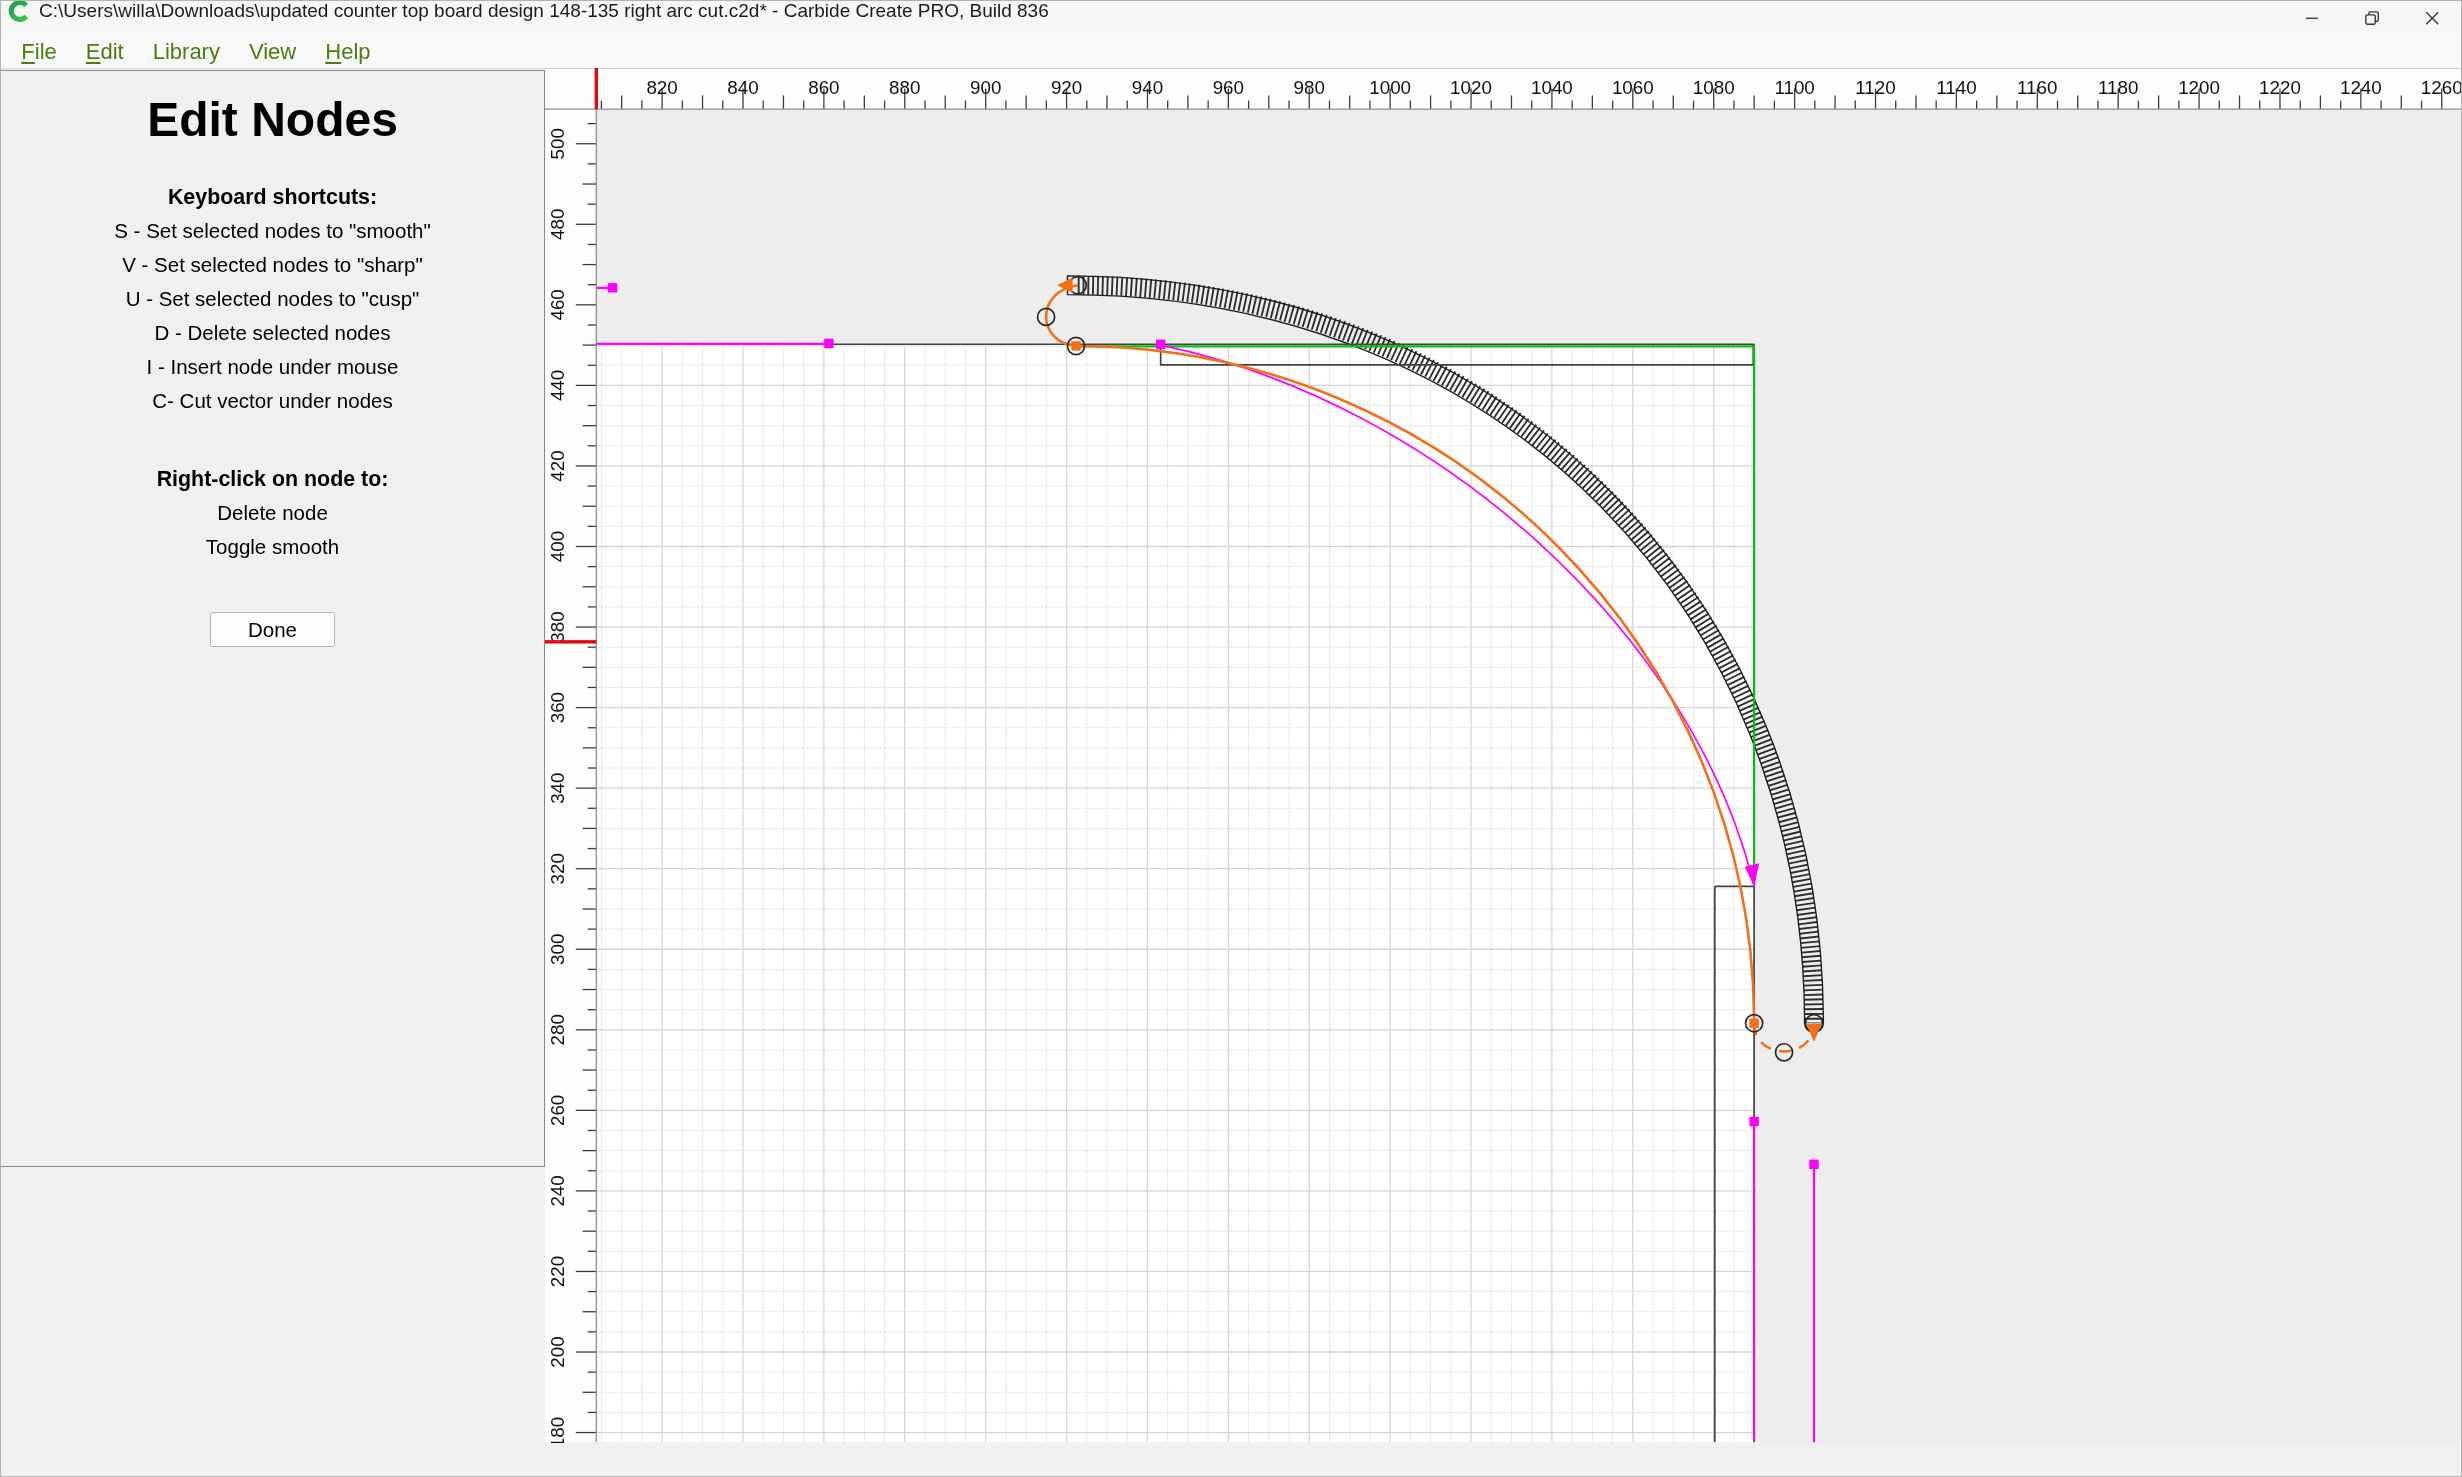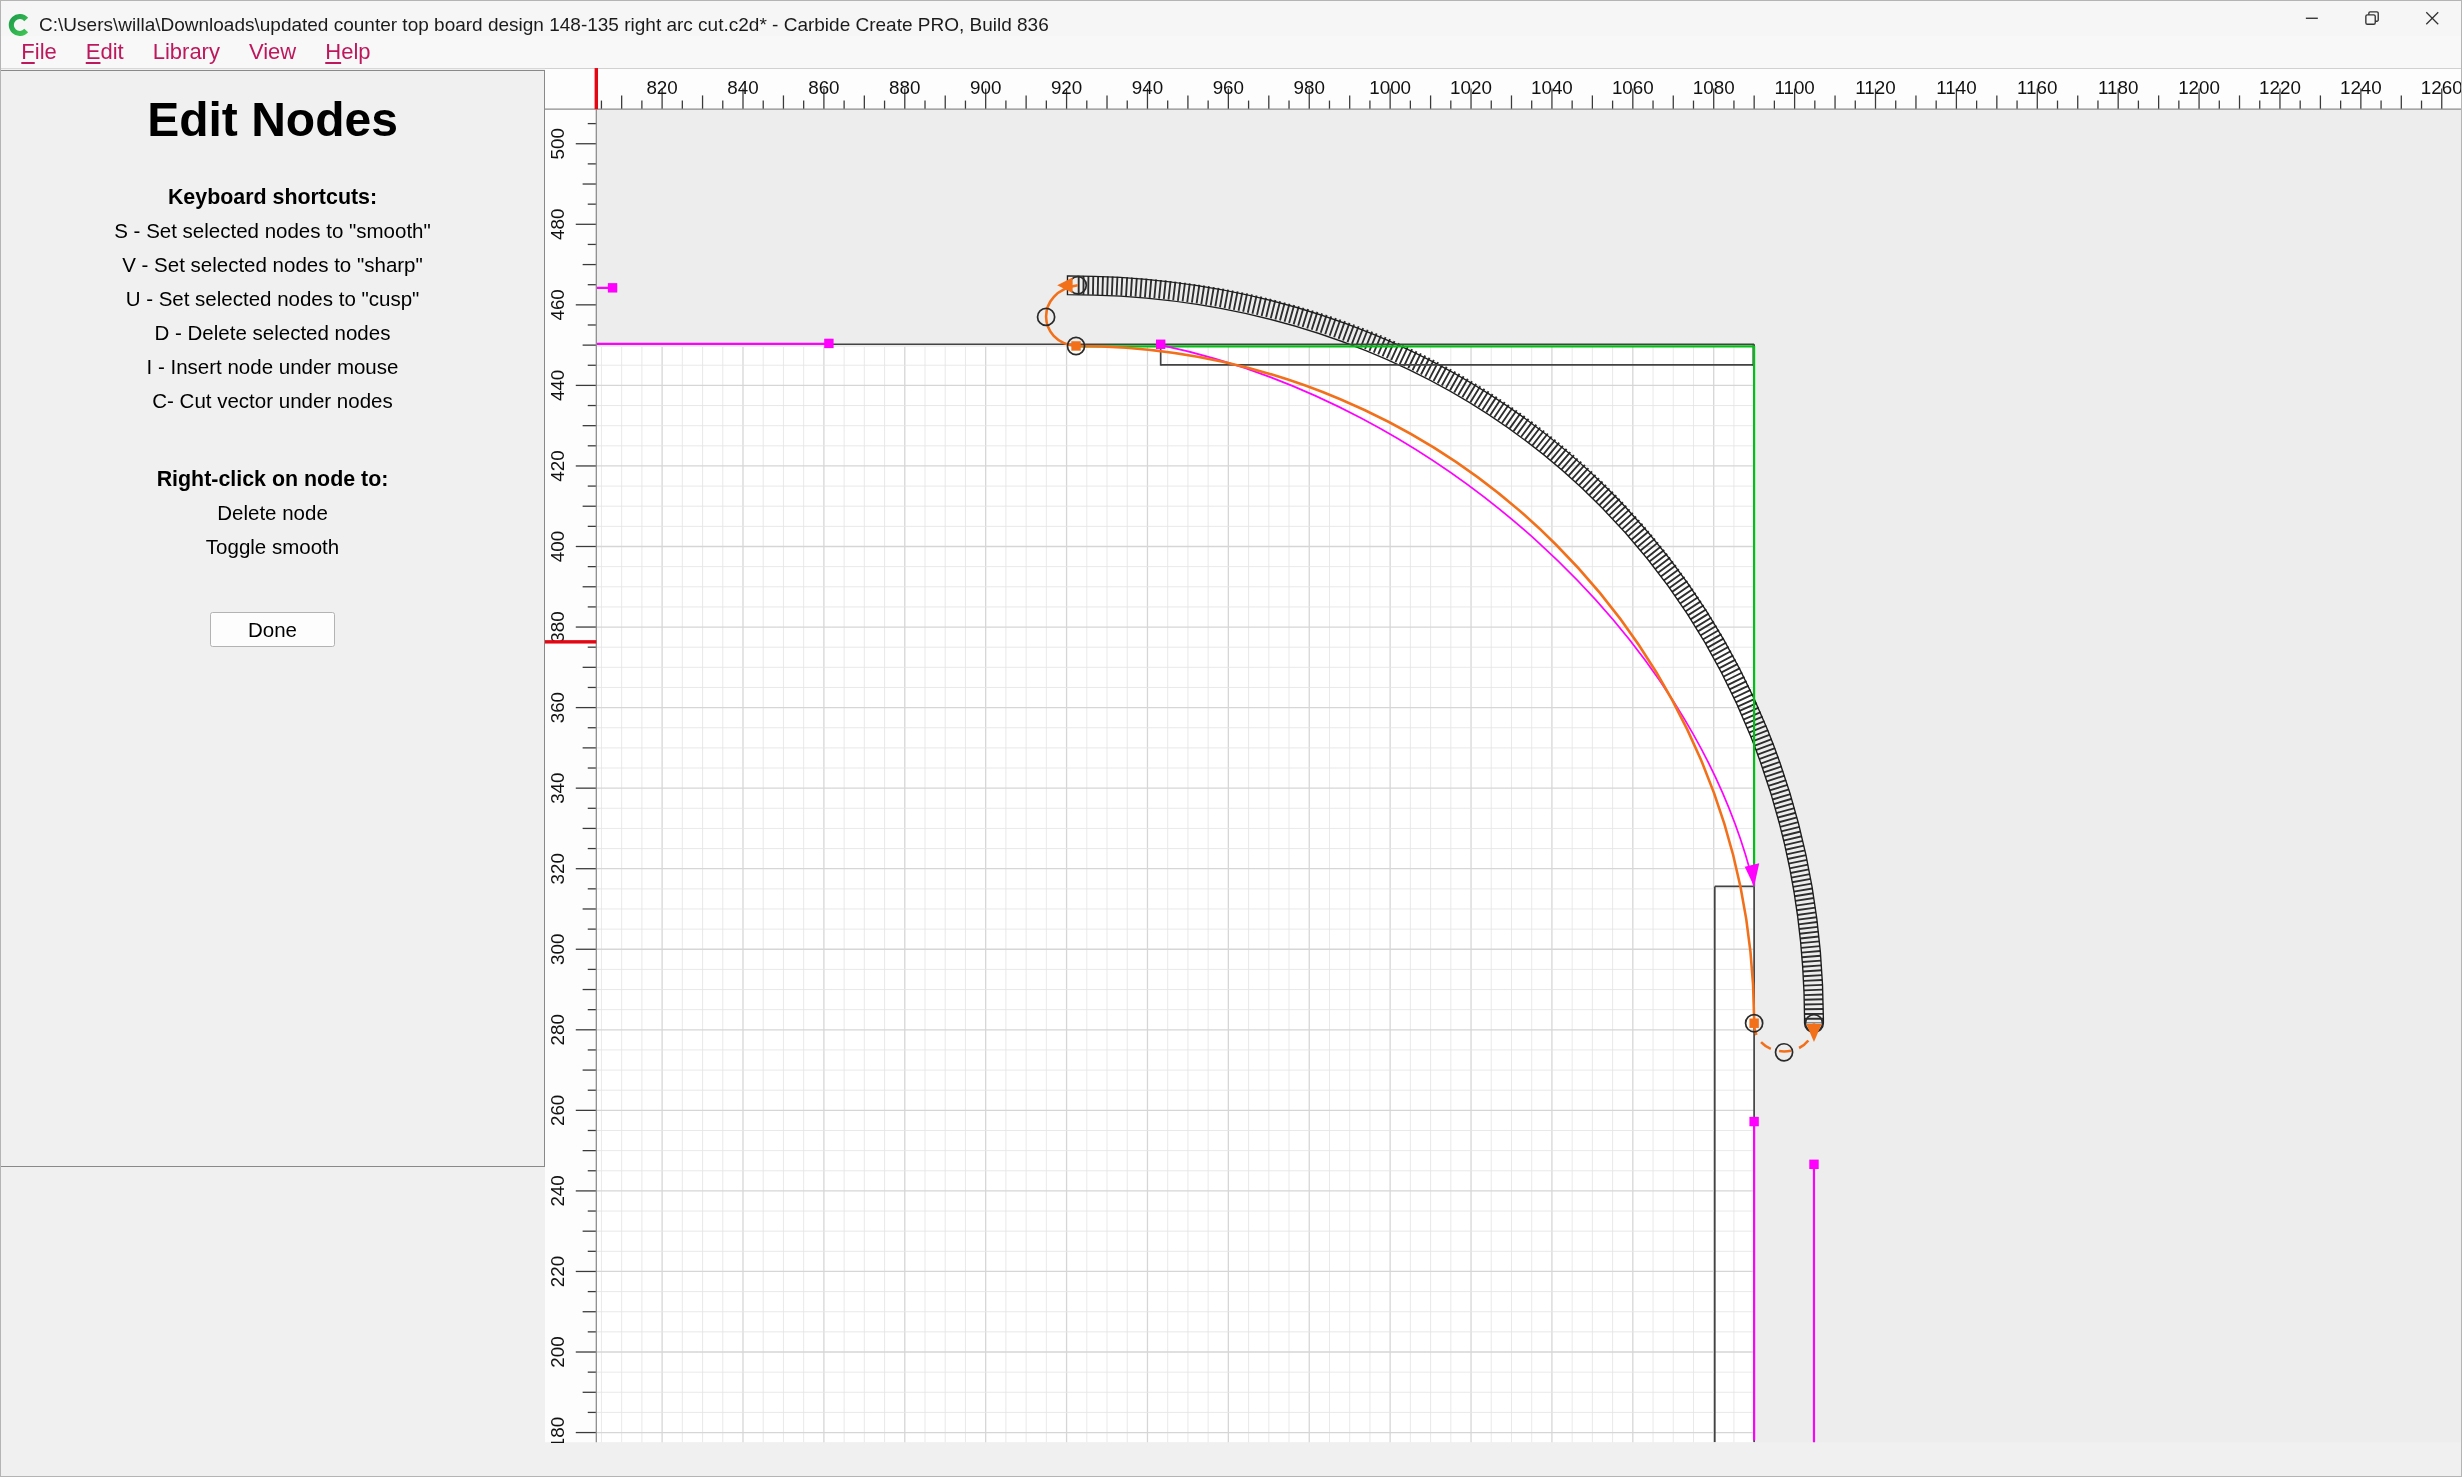--- a/index.html
+++ b/index.html
@@ -1,30 +1,30 @@
 <!DOCTYPE html>
 <html style="font-size:13.7px"><head>
 <meta charset="utf-8">
 <style>
   html,body{margin:0;padding:0}
   body{width:2462px;height:1477px;position:relative;font-family:"Liberation Sans",sans-serif;
        background:#f0f0f0;overflow:hidden}
   .win-border{position:absolute;inset:0;border:0.9px solid #b4b4b4;pointer-events:none;z-index:99}
   
   .titlebar{position:absolute;left:0;top:0;width:2462px;height:36px;background:#f6f6f6;
-            display:flex;align-items:flex-end}
+            display:flex;align-items:flex-start}
   .app-logo{width:22px;height:22px;margin-left:7.7px;flex:0 0 auto}
   .title-text{font-size:19px;color:#1b1b1b;margin-left:9.4px;white-space:nowrap}
   .win-controls{position:absolute;right:0;top:0;height:36px;display:flex}
   .win-btn{width:60px;height:36px;display:flex;align-items:center;justify-content:center}
   
   .menubar{position:absolute;left:0;top:36px;width:2462px;height:32.5px;background:#f8f8f8;
            border-bottom:1.7px solid #d8d8d8;display:flex;align-items:center;padding-left:6.8px;
            box-sizing:border-box}
-  .menu-item{font-size:22px;color:#be185d;padding:0 14.5px}
+  .menu-item{font-size:22px;color:#4d7c0f;padding:0 14.5px}
   .menu-item u{text-decoration:underline;text-underline-offset:3.4px}
   
   .panel{position:absolute;left:0;top:70px;width:545px;height:1097px;background:#f0f0f0;
          border:1.7px solid #898989;box-sizing:border-box;text-align:center;color:#000}
   .panel-title{font-size:48px;line-height:56px;font-weight:bold;margin:20.5px 0 0 0}
   .sec-heading{font-size:21.4px;font-weight:bold;line-height:34px}
   .sec .line{font-size:20.5px;line-height:34px}
   .sec1{margin-top:32.5px}.sec2{margin-top:33px}.sec3{margin-top:44px}
   .done-btn{margin-top:48px;width:125px;height:35px;font-size:20.5px;color:#000;
             background:#fdfdfd;border:0.9px solid #b3b3b3;border-radius:2.6px;

